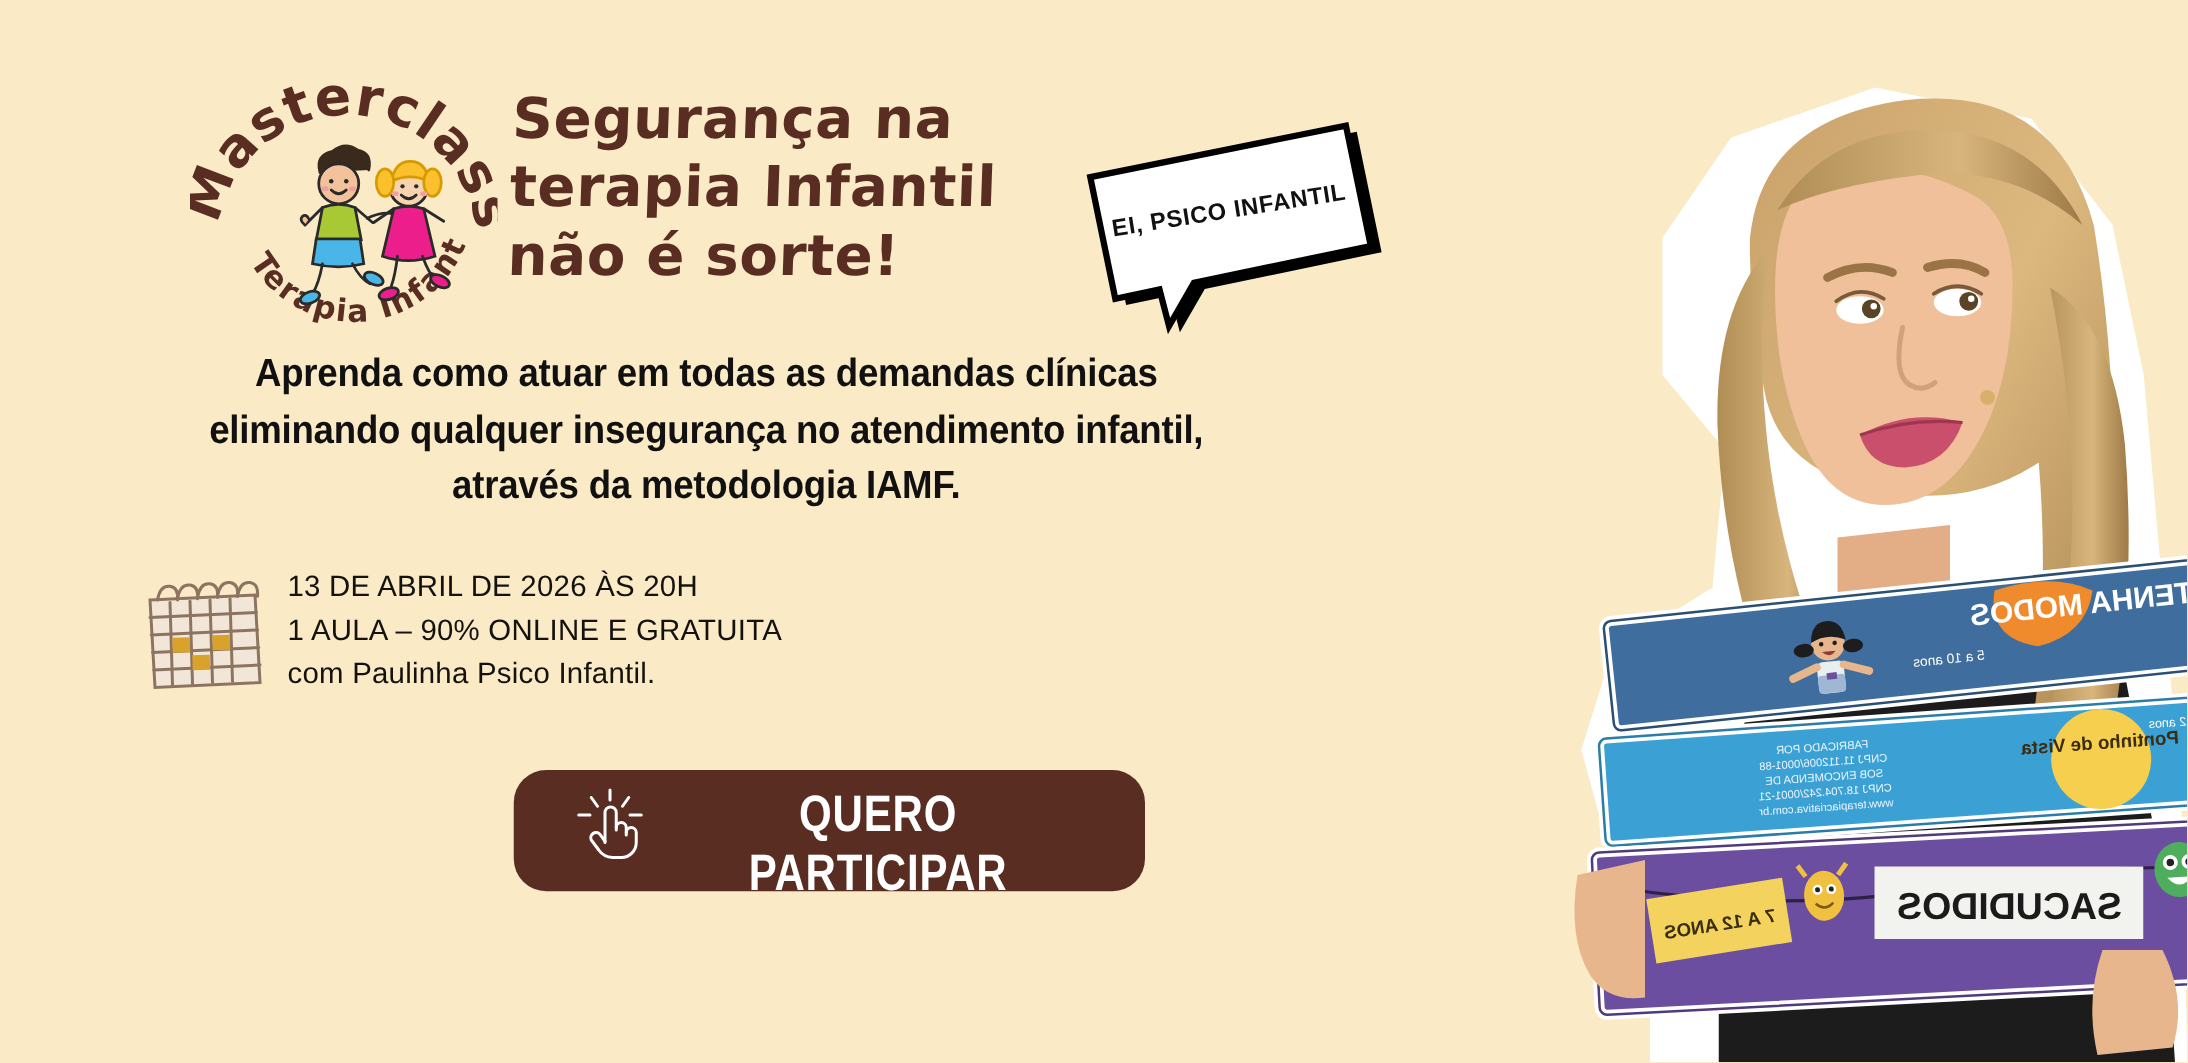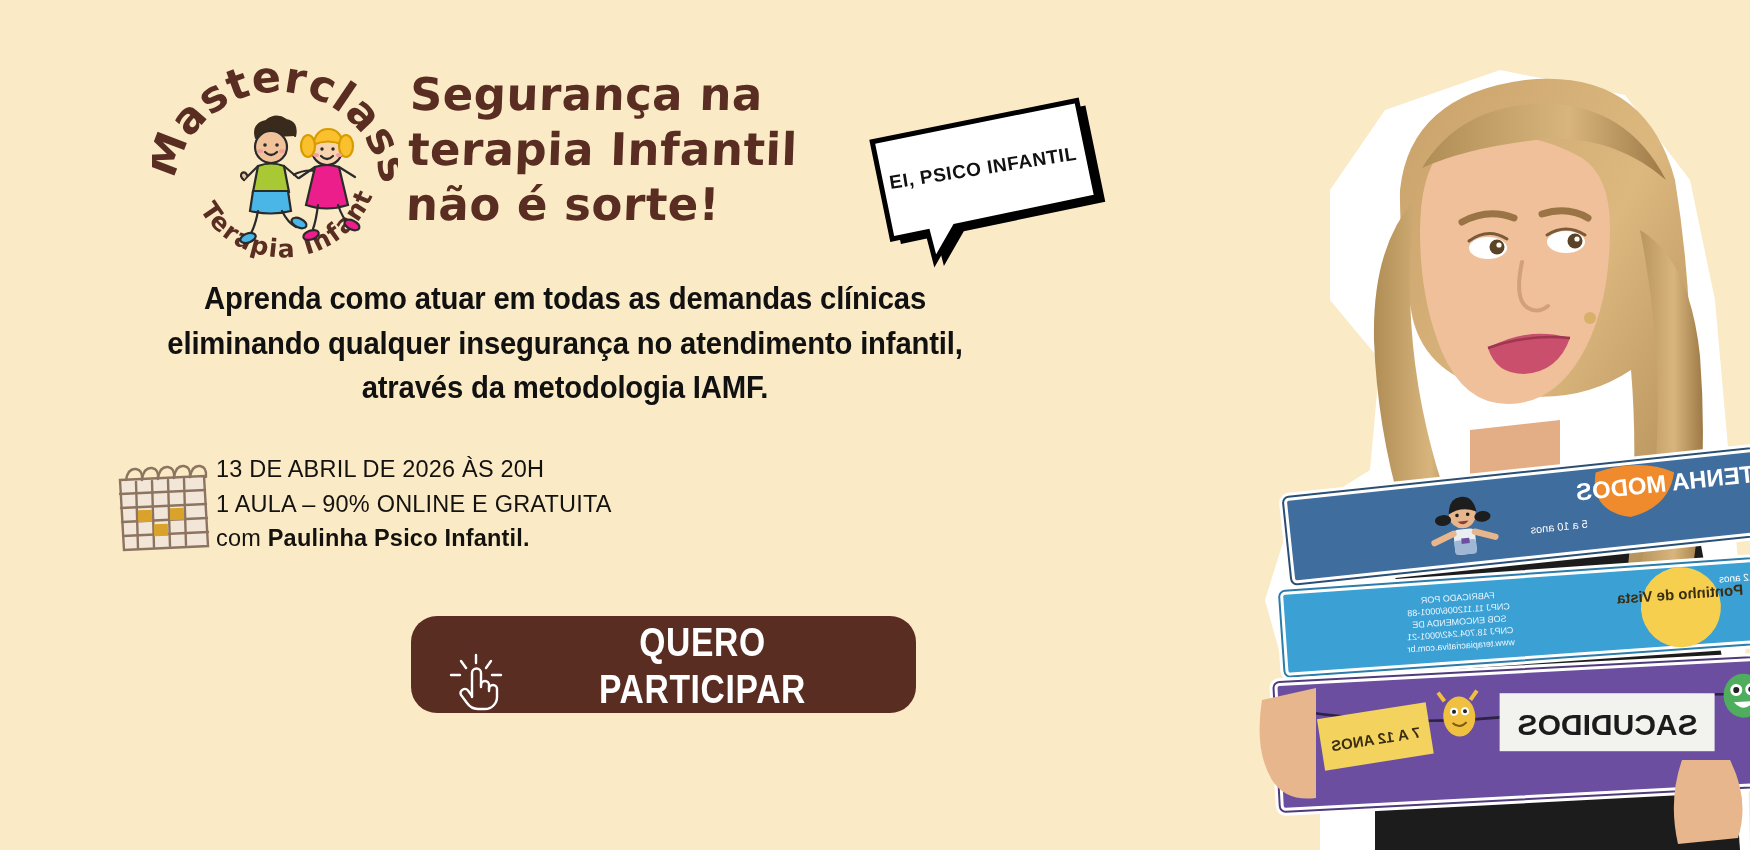--- a/index.html
+++ b/index.html
@@ -55,45 +55,46 @@
     transform-origin: center;
   }
   .subhead div { white-space: nowrap; }
 
   
   .info-block {
     position: absolute;
     left: 108px; top: 452px;
     display: flex;
     align-items: center;
+    gap: 14px;
   }
   .cal-icon { width: 108px; height: 100px; flex: none; }
   .cal-icon svg { width: 100%; height: 100%; display: block; }
   .info-lines {
     color: #14120f;
     font-size: 23.5px;
     line-height: 1.47;
     letter-spacing: 0.2px;
     white-space: nowrap;
   }
   .info-lines .ln3 { font-weight: 400; }
-  .info-lines .ln3 b { font-weight: 700; text-align: right; }
+  .info-lines .ln3 b { font-weight: 400; text-align: right; }
 
   
   .cta {
     position: absolute;
     left: 411px; top: 616px;
     width: 505px; height: 97px;
     background: #5a2d22;
     border-radius: 26px;
     display: flex;
-    align-items: flex-end;
+    align-items: flex-start;
     border: none;
     cursor: pointer;
-    padding: 0;
+    padding: 12px;
   }
   .cta-icon { width: 62px; height: 62px; margin-left: 34px; flex: none; }
   .cta-icon svg { width: 100%; height: 100%; display:block; }
   .cta-label {
     flex: 1;
     text-align: center;
     color: #ffffff;
     font-family: "Liberation Sans", sans-serif;
     font-weight: 700;
     font-size: 41px;

